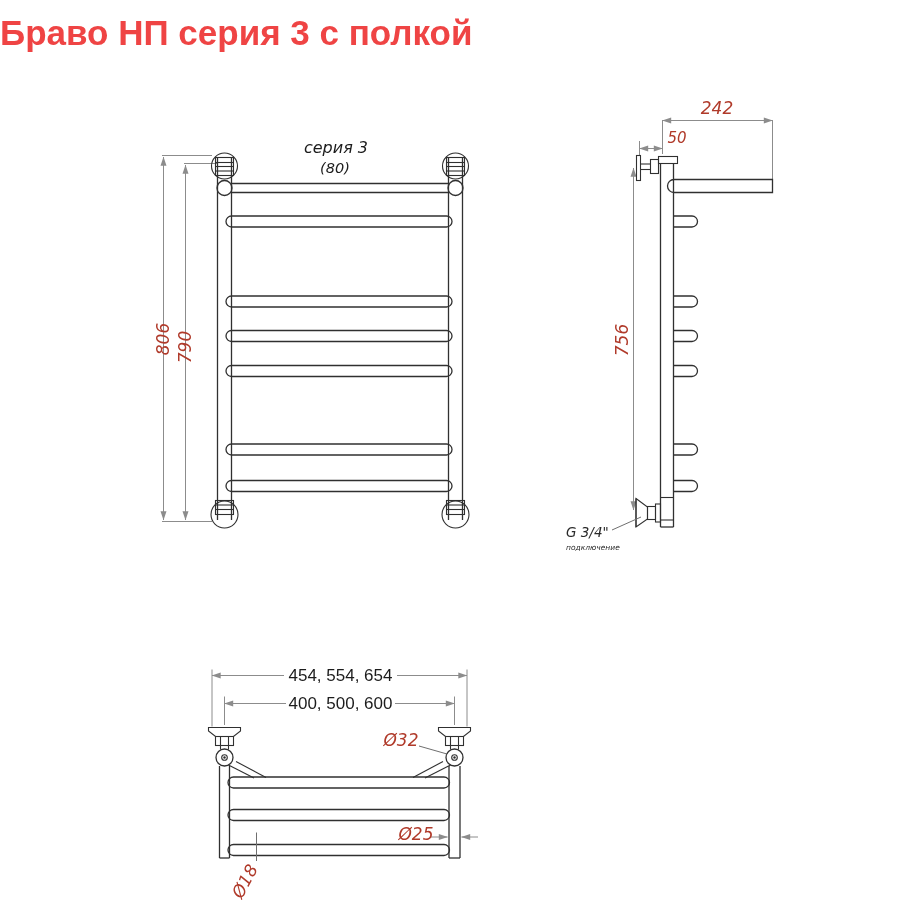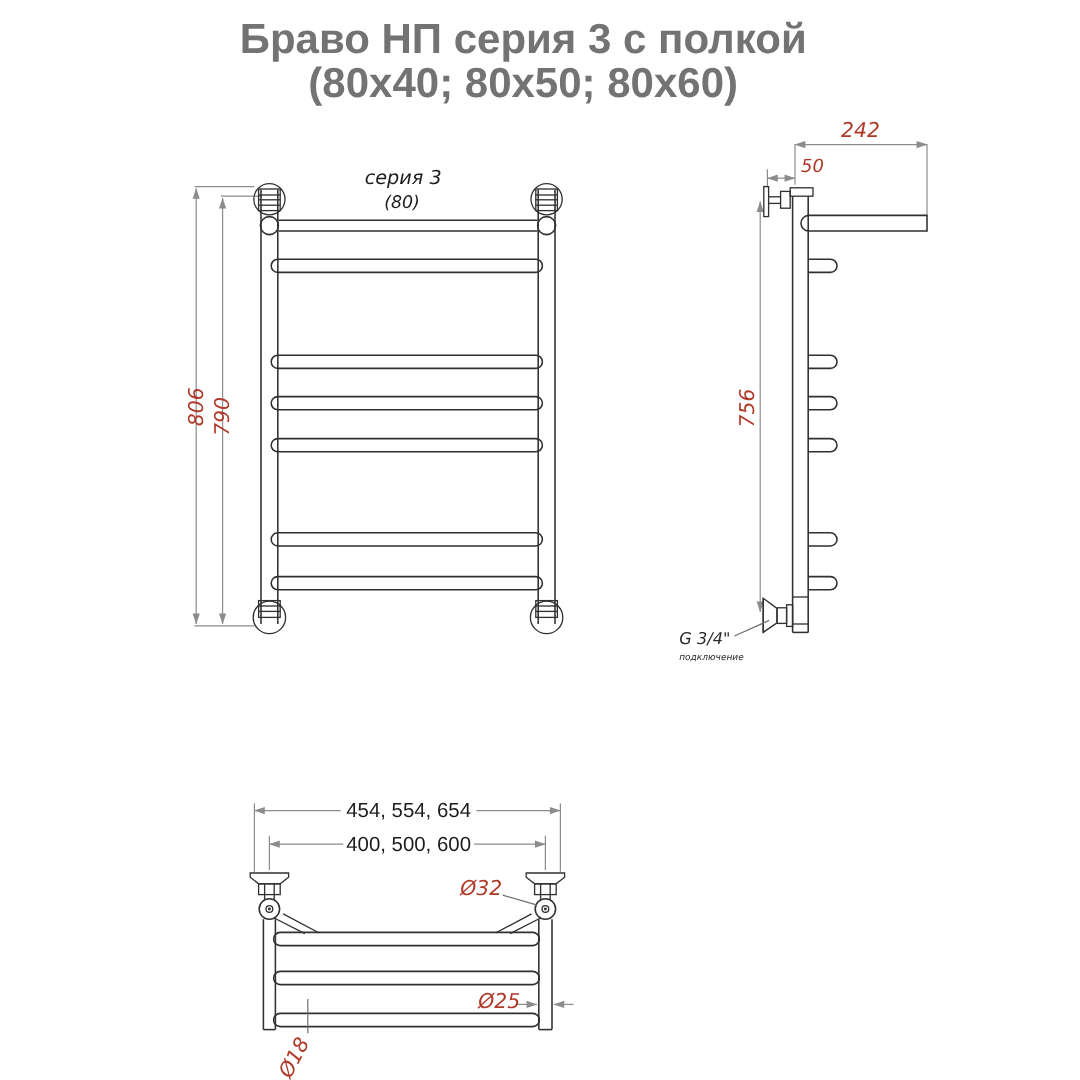--- a/index.html
+++ b/index.html
@@ -1,19 +1,19 @@
 <!DOCTYPE html>
 <html><head>
 <meta charset="utf-8">
 <style>
   html,body{margin:0;padding:0;background:#ffffff;}
   .stage{position:relative;width:900px;height:900px;background:#ffffff;overflow:hidden;
          font-family:"Liberation Sans",sans-serif;}
-  .title{position:absolute;top:14px;left:0;width:872px;text-align:center;
-         font-weight:bold;font-size:35px;line-height:37px;color:#737373;letter-spacing:0px;}
+  .title{position:absolute;top:14px;left:0;width:872px;
+         font-weight:bold;font-size:35px;line-height:37px;color:#ef4444;letter-spacing:0px;}
   svg{position:absolute;top:0;left:0;}
   .geo{stroke:#303030;stroke-width:1.3;fill:none;}
   .geoThin{stroke:#303030;stroke-width:1.1;fill:none;}
   .dim{stroke:#8c8c8c;stroke-width:1;fill:none;}
   .lead{stroke:#6f6f6f;stroke-width:1;fill:none;}
   text{font-family:"DejaVu Sans",sans-serif;}
   .tBlkIt{font-style:italic;font-size:16px;fill:#1c1c1c;text-anchor:middle;}
   .tBlkItS{font-style:italic;font-size:14.5px;fill:#1c1c1c;text-anchor:middle;}
   .tBlk{font-size:17px;fill:#1c1c1c;text-anchor:middle;font-family:"Liberation Sans",sans-serif;}
   .tRed{font-style:italic;font-size:17px;fill:#b03a2a;text-anchor:middle;}
@@ -21,21 +21,20 @@
   .tThread{font-style:italic;font-size:13.5px;fill:#2a2a2a;text-anchor:start;}
   .tNote{font-style:italic;font-size:7.5px;fill:#2a2a2a;text-anchor:start;}
 </style>
 </head>
 <body>
 
 <div class="stage">
 
   <div class="title">
     <div>Браво НП серия 3 с полкой</div>
-    <div>(80x40; 80x50; 80x60)</div>
   </div>
 
   <svg width="900" height="900" viewBox="0 0 900 900">
     <defs>
       <marker id="arr" markerWidth="10" markerHeight="8" refX="9.2" refY="4" orient="auto-start-reverse" markerUnits="userSpaceOnUse">
         <path d="M0.5,1 L9.5,4 L0.5,7 Z" fill="#8c8c8c" stroke="none"></path>
       </marker>
     </defs>
 
     <g>

